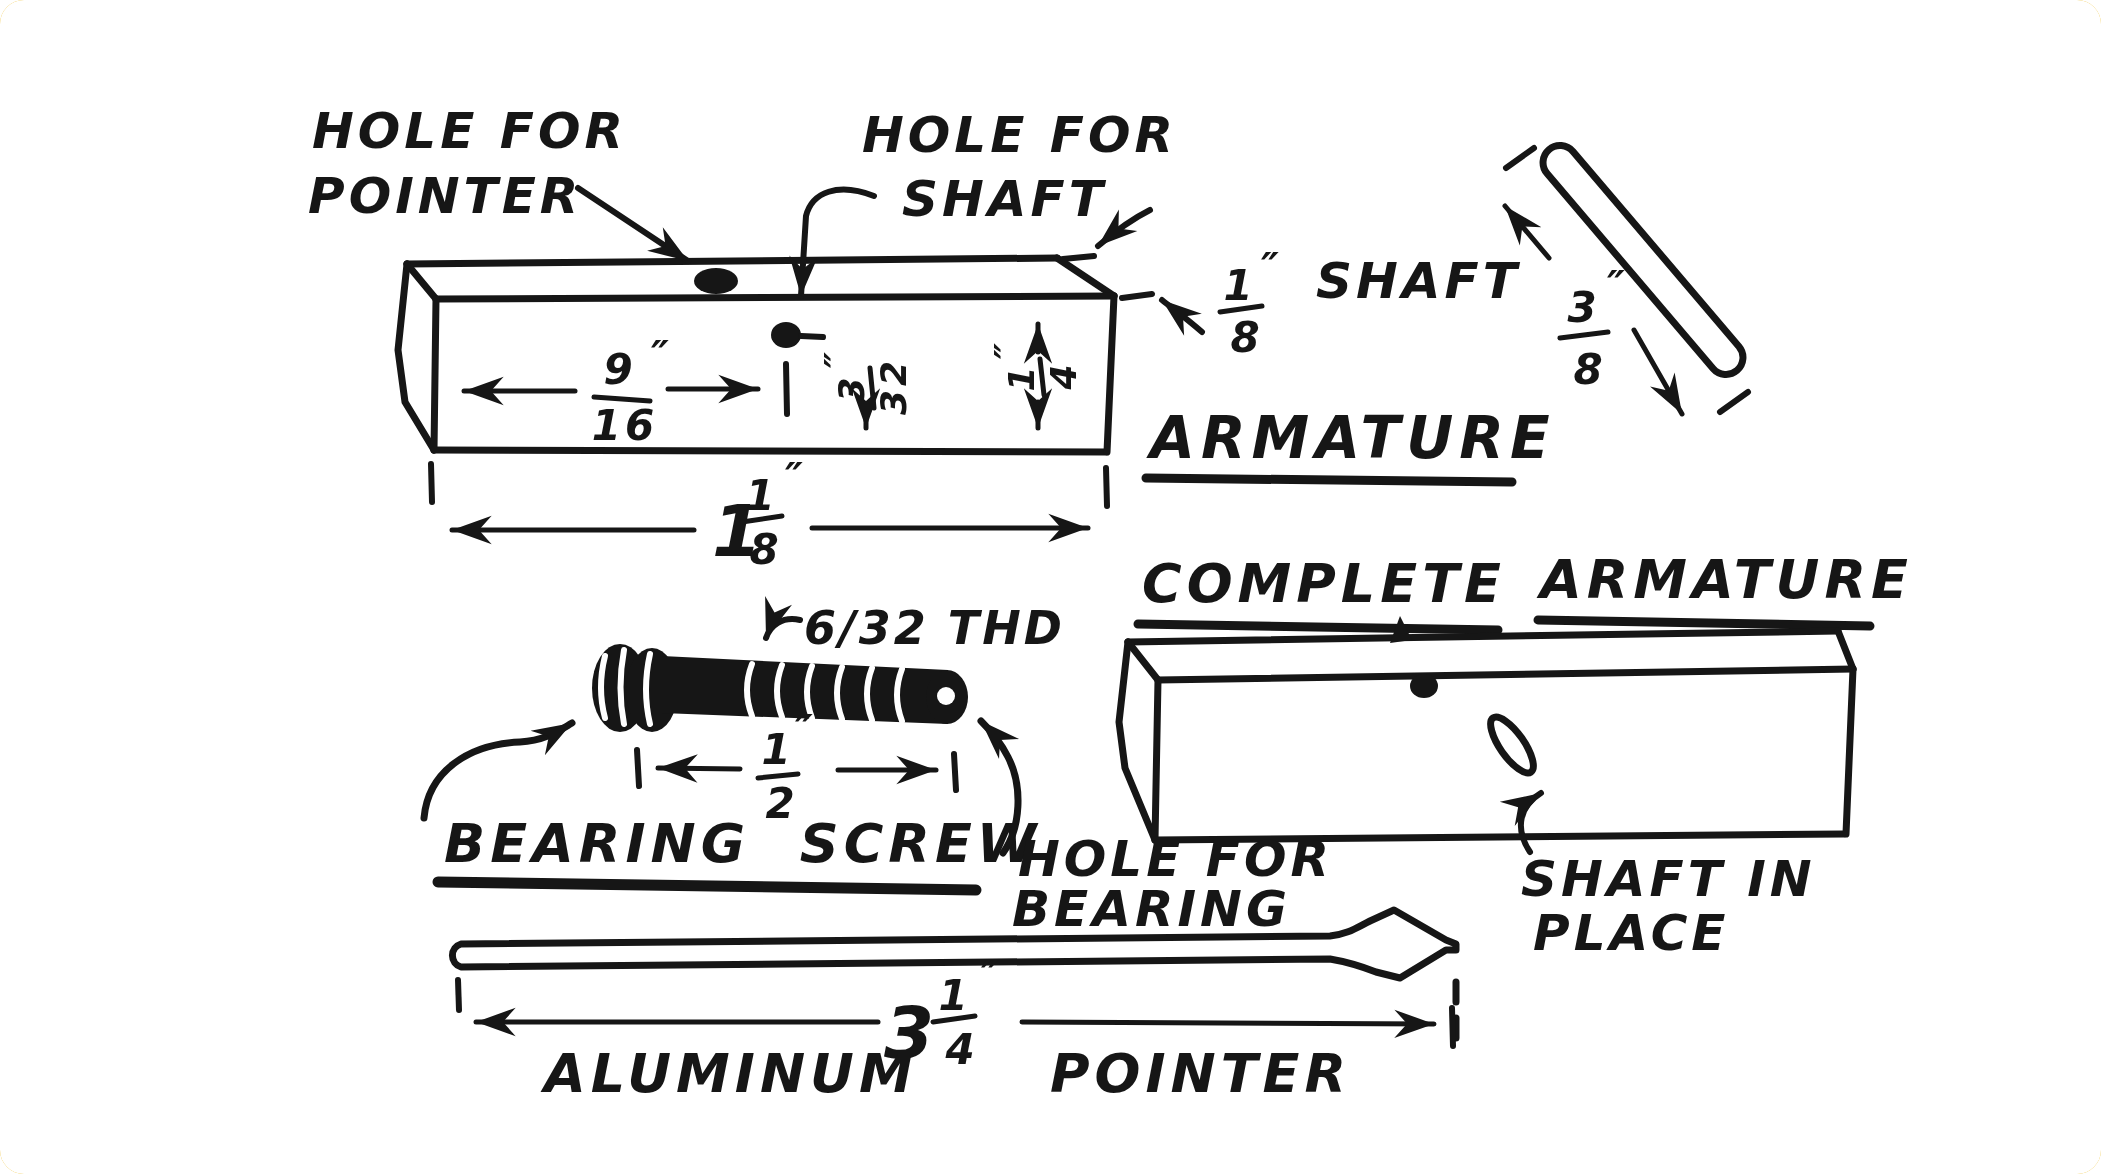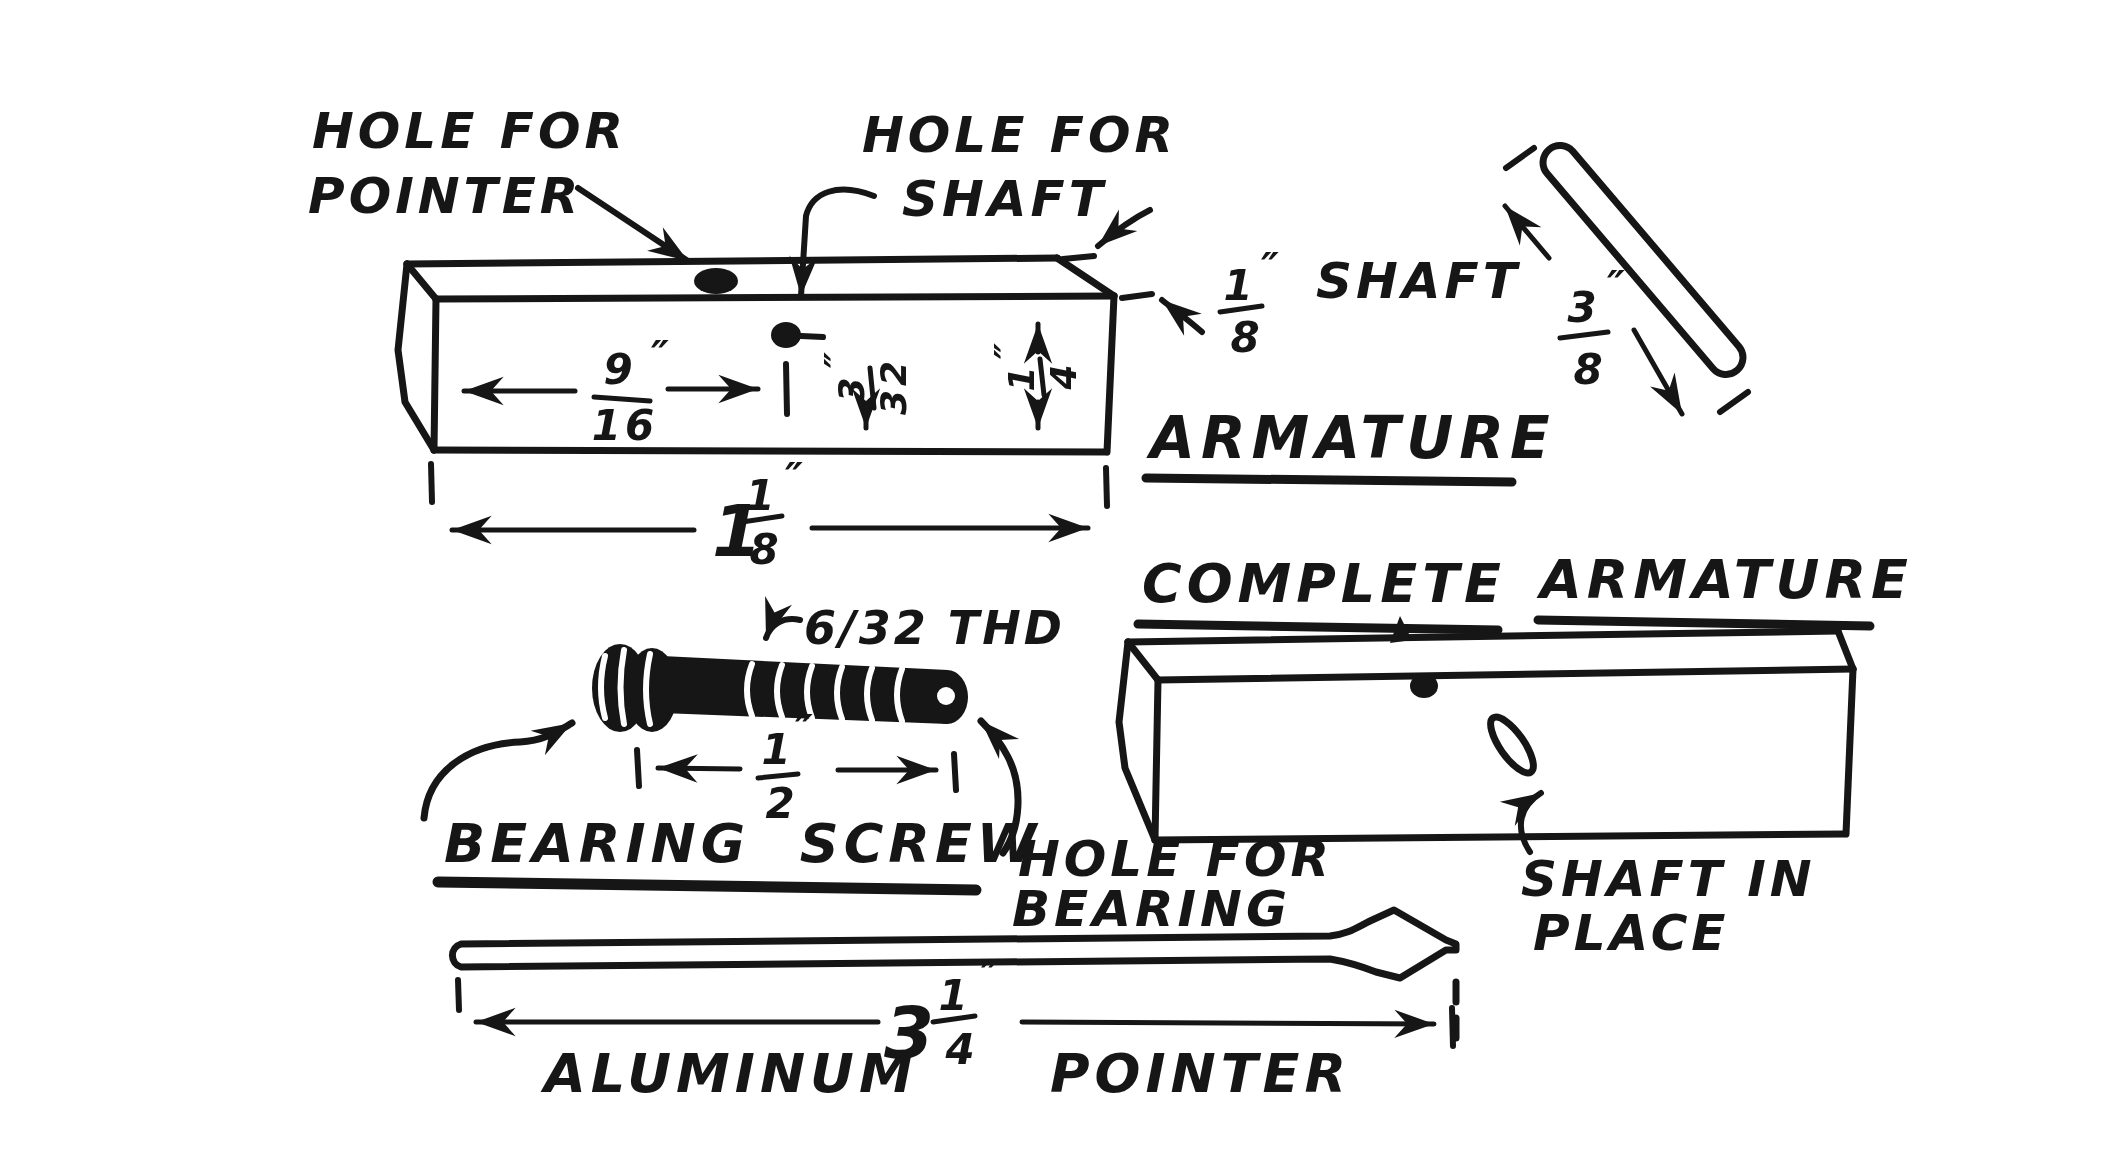--- a/index.html
+++ b/index.html
@@ -1,16 +1,16 @@
 <!DOCTYPE html>
 <html><head>
 <meta charset="utf-8">
 <style>
   html,body{margin:0;padding:0;background:#ffffff;}
-  .stage{width:2101px;height:1174px;position:relative;background:#eab308;overflow:hidden;}
+  .stage{width:2101px;height:1174px;position:relative;background:#eab308;overflow:hidden;border-radius:24px;}
   svg{display:block;}
   .ink{stroke:#161616;fill:none;stroke-linecap:round;stroke-linejoin:round;}
   .w7{stroke-width:7;}
   .w6{stroke-width:6;}
   .w5{stroke-width:5;}
   .w9{stroke-width:9;}
   .w11{stroke-width:11;}
   .fillink{fill:#161616;stroke:none;}
   .paper{fill:#ffffff;}
   .thread{stroke:#ffffff;stroke-width:6;fill:none;stroke-linecap:round;}

